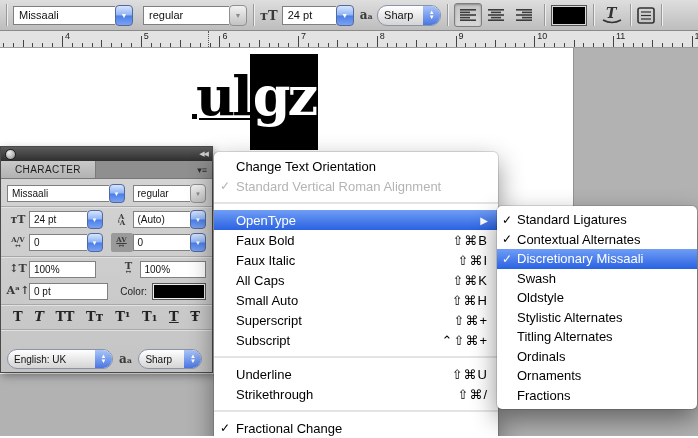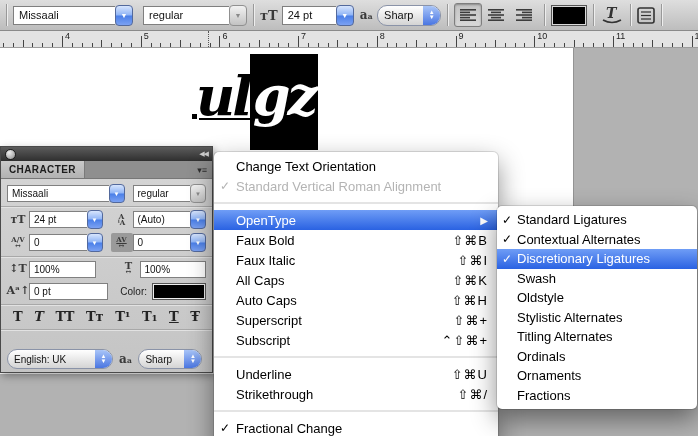--- a/index.html
+++ b/index.html
@@ -37,38 +37,38 @@
     border-bottom:1px solid #9c9c9c;overflow:hidden;}
   .ruler-num{position:absolute;top:0;font-size:9px;color:#222;}
   .tick{position:absolute;bottom:0;width:1px;background:#444;}
   .ruler-caret{position:absolute;top:0;height:16px;width:0;border-left:1px dotted #555;}
 
   
   .canvas-area{position:absolute;left:0;top:48px;width:698px;height:390px;background:#b2b2b2;}
   .document{position:absolute;left:0;top:0;width:573px;height:326px;background:#fff;
     border-right:1px solid #949494;}
   .type-object{position:absolute;left:196px;top:6px;font-family:"DejaVu Serif",serif;
-    font-weight:bold;font-size:54px;line-height:76px;letter-spacing:-3px;color:#000;white-space:nowrap;font-style:italic;}
+    font-weight:bold;font-size:54px;line-height:76px;letter-spacing:-3px;color:#000;white-space:nowrap;}
   .t-sel{display:inline-block;background:#000;color:#fff;padding:4px 3px 16px;}
   .base-line{position:absolute;left:199px;top:70px;width:55px;height:2px;background:#000;}
   .anchor-dot{position:absolute;left:192px;top:66px;width:5px;height:5px;background:#000;}
 
   
   .char-panel{position:absolute;left:0;top:146px;width:213px;height:227px;
     border:1px solid #4a4a4a;box-sizing:border-box;box-shadow:2px 3px 8px rgba(0,0,0,.35);
     background:linear-gradient(#d6d6d6,#c4c4c4);}
   .p-header{position:absolute;left:0;top:0;right:0;height:14px;
     background:linear-gradient(#5c5c5c,#2f2f2f);display:flex;align-items:center;padding:0 4px;box-sizing:border-box;}
   .p-close{width:9px;height:9px;border-radius:50%;border:1px solid #1d1d1d;
     background:radial-gradient(circle at 35% 30%,#efefef,#8a8a8a);}
   .p-collapse{margin-left:auto;color:#cfcfcf;font-size:7px;letter-spacing:-1px;}
   .p-tabs{position:absolute;left:0;top:14px;right:0;height:18px;background:#8f8f8f;
     display:flex;align-items:stretch;border-bottom:1px solid #777;box-sizing:border-box;}
   .p-tab{background:linear-gradient(#c9c9c9,#b2b2b2);border-right:1px solid #7a7a7a;
-    display:flex;align-items:center;padding:0 8px;font-size:10px;font-weight:bold;color:#1c1c1c;letter-spacing:.4px;}
+    display:flex;align-items:center;padding:0 14px;font-size:10px;font-weight:normal;color:#1c1c1c;letter-spacing:.4px;}
   .p-menu-icon{margin-left:auto;align-self:center;margin-right:5px;color:#2e2e2e;font-size:9px;}
   .p-body{position:absolute;left:0;top:32px;right:0;bottom:0;}
   .p-row{position:absolute;left:6px;right:6px;display:flex;align-items:center;}
   .p-sep{position:absolute;left:0;right:0;height:1px;background:#a8a8a8;box-shadow:0 1px 0 #e2e2e2;}
   .pi{width:22px;flex:none;display:flex;flex-direction:column;align-items:center;justify-content:center;
     font-family:"DejaVu Serif",serif;color:#3a3a3a;font-size:11px;line-height:10px;font-weight:bold;}
   .pi small{font-size:7px;line-height:6px;font-weight:bold;}
   .pi.hl{background:#9a9a9a;border-radius:2px;align-self:stretch;}
   .p-field{flex:1;height:15px;background:#fff;border:1px solid #808080;border-right:none;
     font-size:10px;display:flex;align-items:center;padding:0 4px;color:#111;}
@@ -411,21 +411,21 @@
         <span class="mlabel">Faux Italic</span>
         <span class="mshort">⇧⌘I</span>
       </div>
       <div class="menu-row">
         <span class="mcheck"></span>
         <span class="mlabel">All Caps</span>
         <span class="mshort">⇧⌘K</span>
       </div>
       <div class="menu-row">
         <span class="mcheck"></span>
-        <span class="mlabel">Auto Caps</span>
+        <span class="mlabel">Small Auto</span>
         <span class="mshort">⇧⌘H</span>
       </div>
       <div class="menu-row">
         <span class="mcheck"></span>
         <span class="mlabel">Superscript</span>
         <span class="mshort">⇧⌘+</span>
       </div>
       <div class="menu-row">
         <span class="mcheck"></span>
         <span class="mlabel">Subscript</span>
@@ -452,21 +452,21 @@
       <div class="menu-row">
         <span class="mcheck">✓</span>
         <span class="mlabel">Standard Ligatures</span>
       </div>
       <div class="menu-row">
         <span class="mcheck">✓</span>
         <span class="mlabel">Contextual Alternates</span>
       </div>
       <div class="menu-row hl">
         <span class="mcheck">✓</span>
-        <span class="mlabel">Discretionary Ligatures</span>
+        <span class="mlabel">Discretionary Missaali</span>
       </div>
       <div class="menu-row">
         <span class="mcheck"></span>
         <span class="mlabel">Swash</span>
       </div>
       <div class="menu-row">
         <span class="mcheck"></span>
         <span class="mlabel">Oldstyle</span>
       </div>
       <div class="menu-row">

